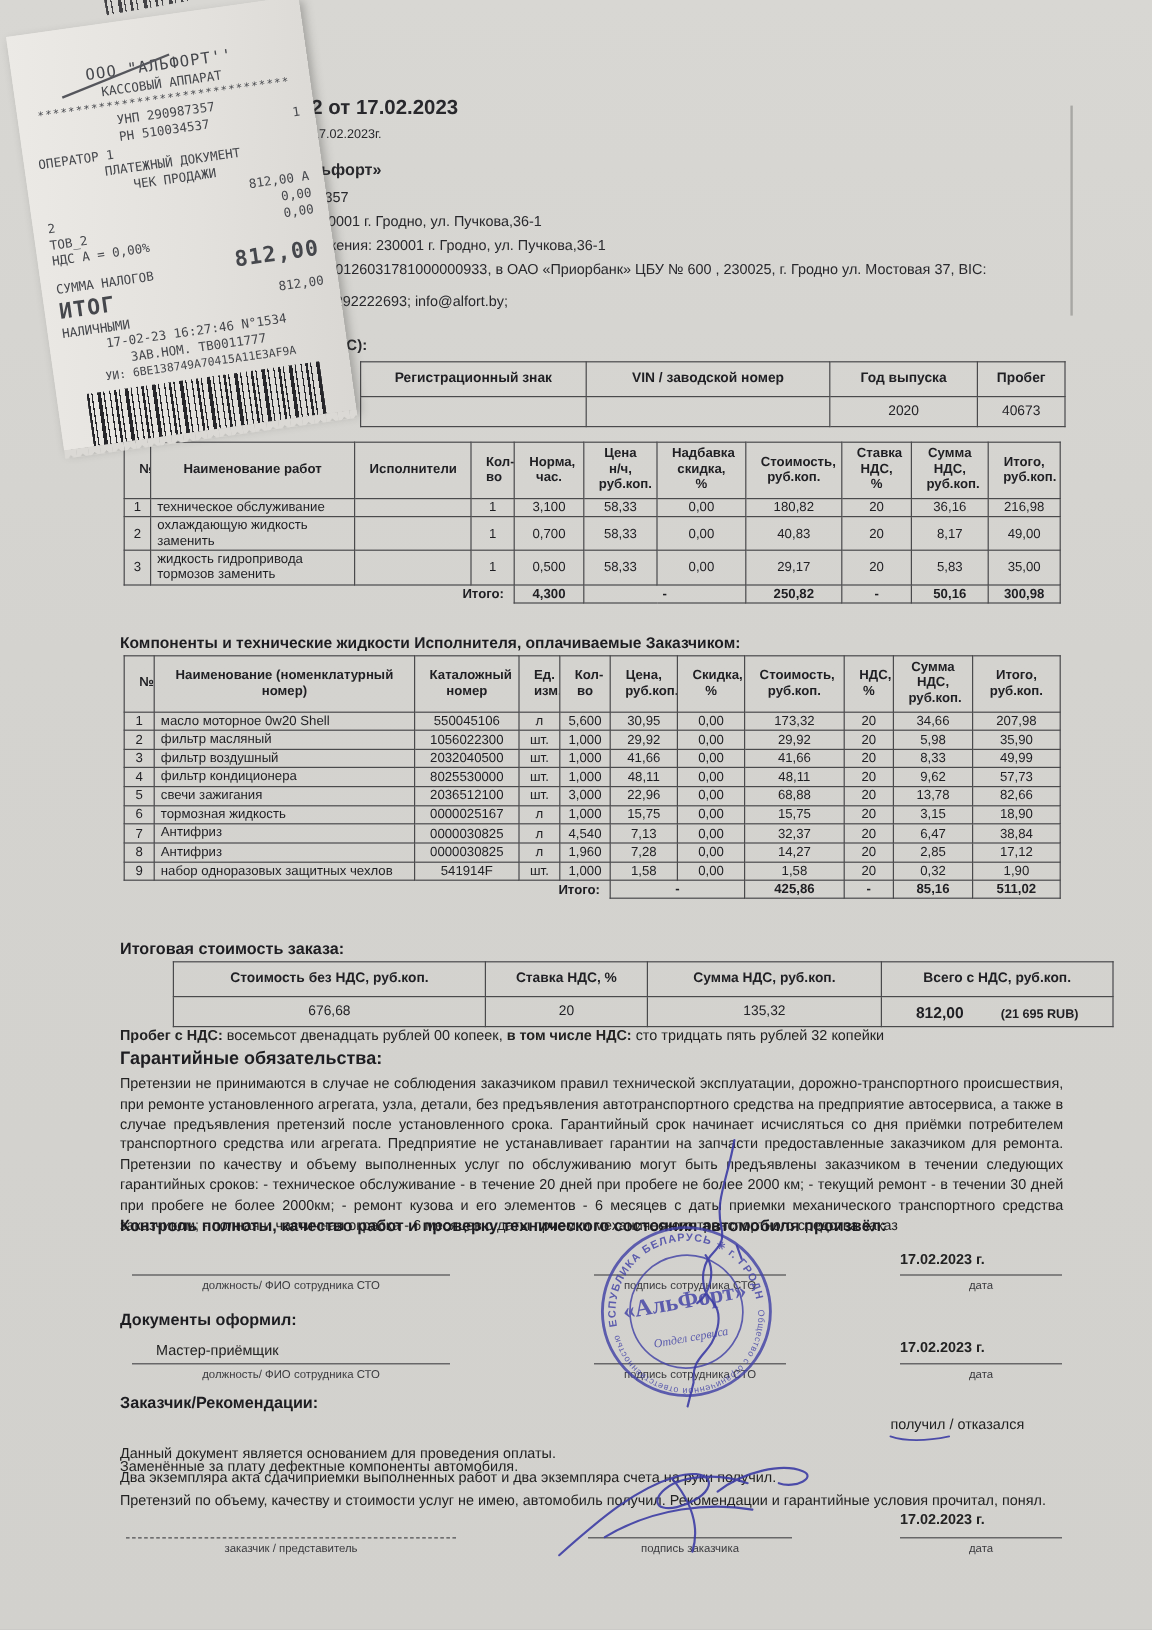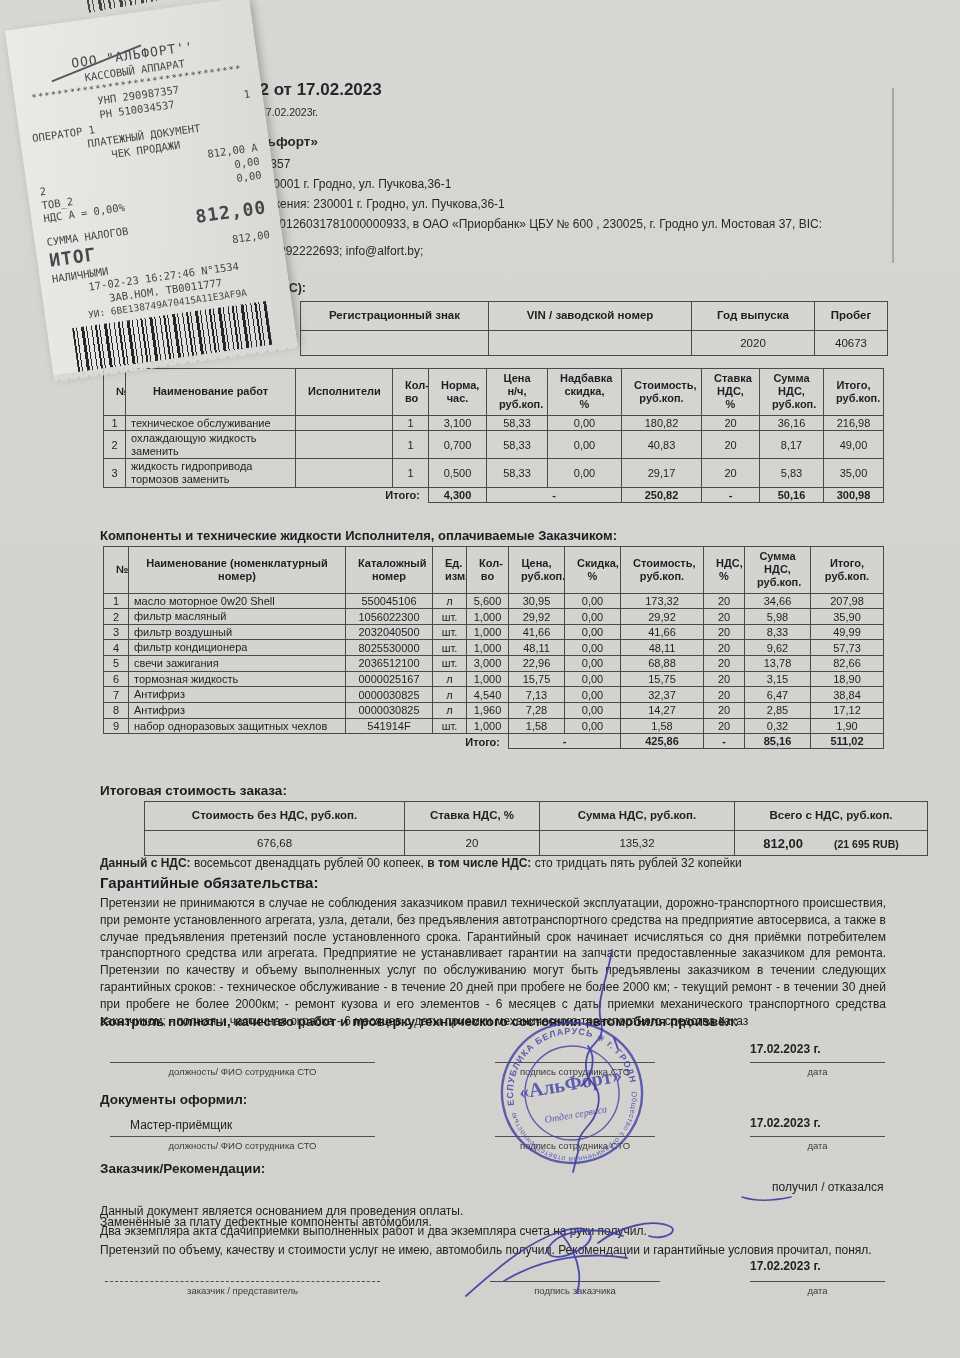--- a/index.html
+++ b/index.html
@@ -363,21 +363,21 @@
       </thead>
     <tbody>
       <tr>
         <td>676,68</td>
         <td>20</td>
         <td>135,32</td>
         <td class="grand b"><span>812,00</span><span class="alt"> (21 695 RUB)</span></td>
       </tr>
     </tbody>
   </table>
-  <div class="bodytxt" style="left:100px;top:856px;width:786px;"><span class="b">Данный с НДС:</span><span> восемьсот двенадцать рублей 00 копеек, </span><span class="b">в том числе НДС:</span><span> сто тридцать пять рублей 32 копейки</span></div>
+  <div class="bodytxt" style="left:100px;top:856px;width:786px;"><span class="b">Пробег с НДС:</span><span> восемьсот двенадцать рублей 00 копеек, </span><span class="b">в том числе НДС:</span><span> сто тридцать пять рублей 32 копейки</span></div>
 
   <div class="heading" style="left:100px;top:874px;font-size:15px;">Гарантийные обязательства:</div>
   <div class="bodytxt" style="left:100px;top:895px;width:786px;text-align:justify;line-height:1.4;">Претензии не принимаются в случае не соблюдения заказчиком правил технической эксплуатации, дорожно-транспортного происшествия, при ремонте установленного агрегата, узла, детали, без предъявления автотранспортного средства на предприятие автосервиса, а также в случае предъявления претензий после установленного срока. Гарантийный срок начинает исчисляться со дня приёмки потребителем транспортного средства или агрегата. Предприятие не устанавливает гарантии на запчасти предоставленные заказчиком для ремонта. Претензии по качеству и объему выполненных услуг по обслуживанию могут быть предъявлены заказчиком в течении следующих гарантийных сроков: - техническое обслуживание - в течение 20 дней при пробеге не более 2000 км; - текущий ремонт - в течении 30 дней при пробеге не более 2000км; - ремонт кузова и его элементов - 6 месяцев с даты приемки механического транспортного средства заказчиком; - полная и частичная окраска - 6 месяцев с даты приемки механического транспортного средства заказ</div>
 
   <div class="heading" style="left:100px;top:1014px;font-size:13.5px;">Контроль полноты, качество работ и проверку технического состояния автомобиля произвёл:</div>
   <div class="sigdate" style="left:750px;top:1042px;width:135px;">17.02.2023 г.</div>
   <div class="sigline" style="left:110px;top:1062px;width:265px;"></div>
   <div class="sigline" style="left:495px;top:1062px;width:160px;"></div>
   <div class="sigline" style="left:750px;top:1062px;width:135px;"></div>
   <div class="sigcap" style="left:110px;top:1066px;width:265px;">должность/ ФИО сотрудника СТО</div>
@@ -389,21 +389,21 @@
   <div class="sigdate" style="left:750px;top:1116px;width:135px;">17.02.2023 г.</div>
   <div class="sigline" style="left:110px;top:1136px;width:265px;"></div>
   <div class="sigline" style="left:495px;top:1136px;width:160px;"></div>
   <div class="sigline" style="left:750px;top:1136px;width:135px;"></div>
   <div class="sigcap" style="left:110px;top:1140px;width:265px;">должность/ ФИО сотрудника СТО</div>
   <div class="sigcap" style="left:495px;top:1140px;width:160px;">подпись сотрудника СТО</div>
   <div class="sigcap" style="left:750px;top:1140px;width:135px;">дата</div>
 
   <div class="heading" style="left:100px;top:1161px;font-size:13.5px;">Заказчик/Рекомендации:</div>
   <div class="bodytxt" style="left:100px;top:1183px;margin-top:32px;">Заменённые за плату дефектные компоненты автомобиля.</div>
-  <div class="bodytxt" style="left:772px;top:1180px;width:145px;">получил / отказался</div>
+  <div class="bodytxt" style="left:742px;top:1180px;width:145px;">получил / отказался</div>
   <div class="bodytxt" style="left:100px;top:1204px;">Данный документ является основанием для проведения оплаты.</div>
   <div class="bodytxt" style="left:100px;top:1224px;">Два экземпляра акта сдачиприемки выполненных работ и два экземпляра счета на руки получил.</div>
   <div class="bodytxt" style="left:100px;top:1243px;">Претензий по объему, качеству и стоимости услуг не имею, автомобиль получил. Рекомендации и гарантийные условия прочитал, понял.</div>
   <div class="sigdate" style="left:750px;top:1259px;width:135px;">17.02.2023 г.</div>
   <div class="sigline" style="left:105px;top:1281px;width:275px;border-top-style:dashed;"></div>
   <div class="sigline" style="left:490px;top:1281px;width:170px;"></div>
   <div class="sigline" style="left:750px;top:1281px;width:135px;"></div>
   <div class="sigcap" style="left:105px;top:1285px;width:275px;">заказчик / представитель</div>
   <div class="sigcap" style="left:490px;top:1285px;width:170px;">подпись заказчика</div>
   <div class="sigcap" style="left:750px;top:1285px;width:135px;">дата</div>

